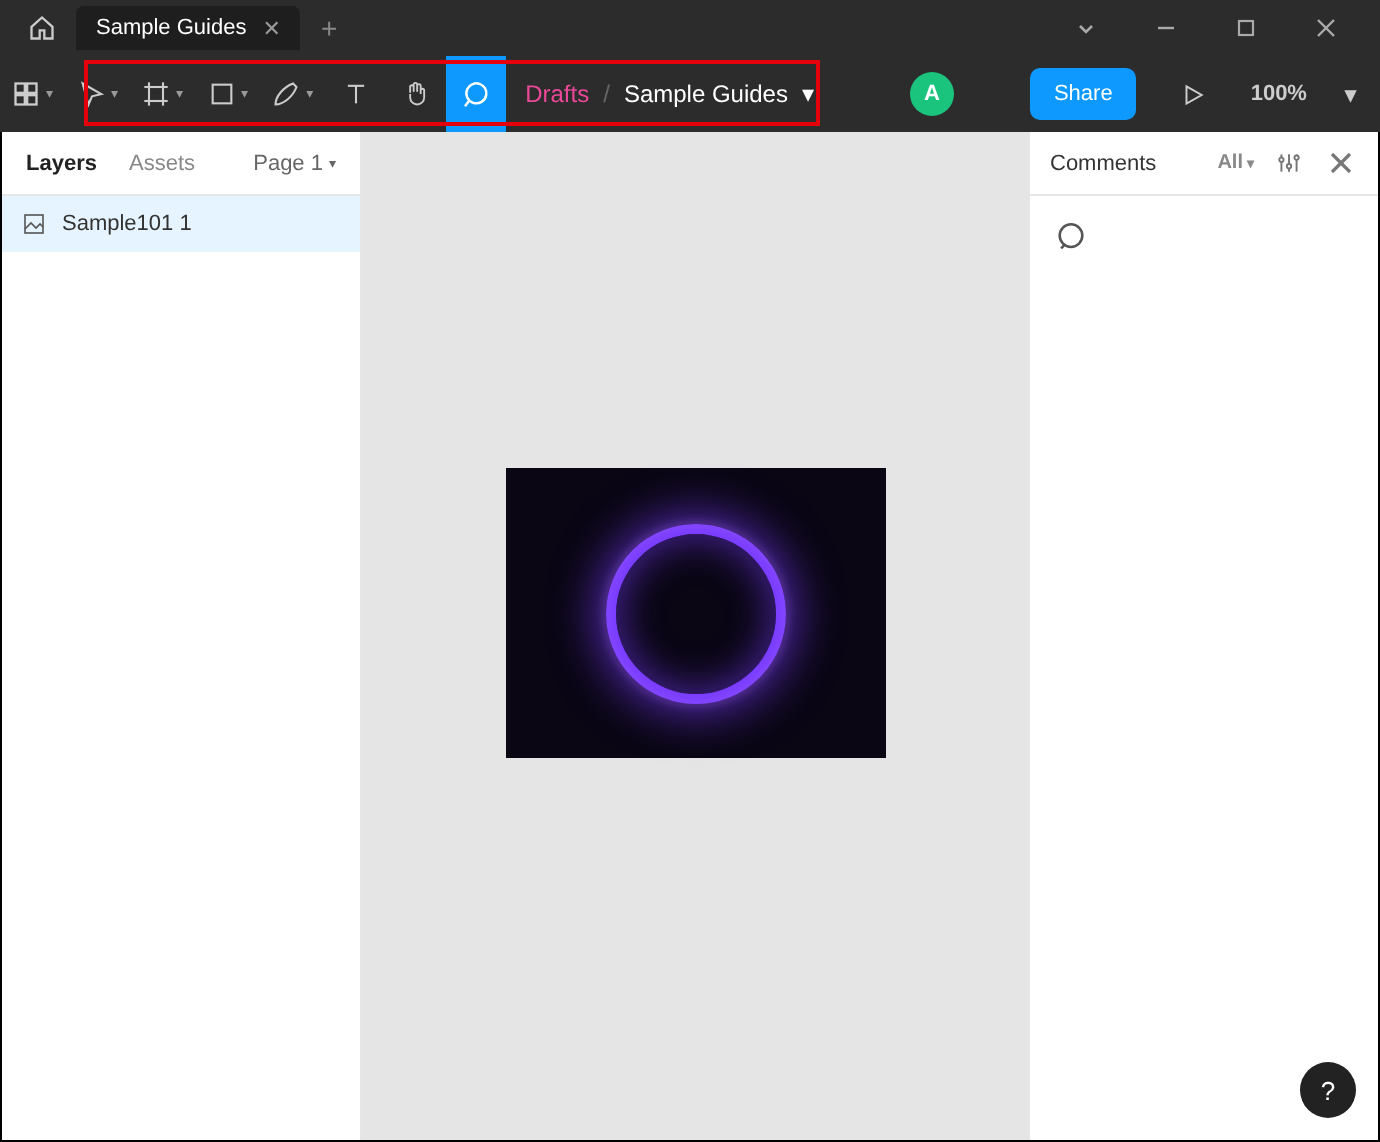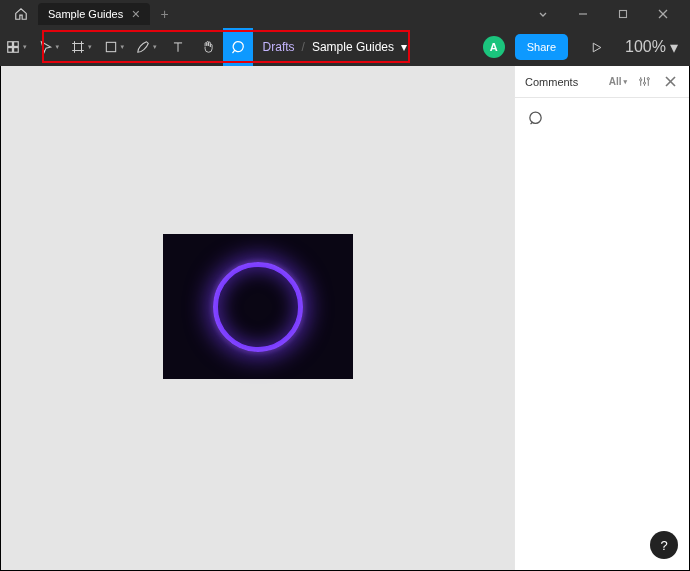--- a/index.html
+++ b/index.html
@@ -11,26 +11,26 @@
   .titlebar .addtab { color:#888; padding:0 10px; font-size:14px; }
   .titlebar .spacer { flex:1; }
   .winctrl { display:flex; gap:2px; }
   .winbtn { width:38px; height:28px; display:flex; align-items:center; justify-content:center; color:#aaa; }
   .toolbar { height: 38px; background: #2c2c2c; display: flex; align-items: center; color:#fff; position: relative; }
   .redbox { position:absolute; top:2px; left:42px; width:368px; height:33px; border:2px solid #e4010b; pointer-events:none; z-index:5; }
   .toolbtn { height:38px; min-width:30px; display:flex; align-items:center; justify-content:center; gap:3px; padding:0 6px; color:#ccc; }
   .toolbtn .chev { font-size:7px; color:#999; }
   .toolbtn.active { background:#0d99ff; color:#fff; }
   .crumbs { display:flex; align-items:center; gap:7px; padding:0 10px; font-size:12px; }
-  .crumbs .draft { color:#c4b5fd; }
+  .crumbs .draft { color:#ec4899; }
   .crumbs .sep { color:#666; }
   .toolbar .flex { flex:1; }
   .avatar { width:22px;height:22px; border-radius:50%; background:#1bc47d; color:#fff; display:flex;align-items:center;justify-content:center; font-size:11px; font-weight:600; margin-right:10px; }
-  .sharebtn { background:#0d99ff; color:#fff; border:none; border-radius:5px; height:26px; padding:0 12px; font-size:11px; font-weight:500; margin-right:12px; }
-  .zoom { color:#ccc; font-size:16px; padding:0 12px; display:flex; align-items:center; gap:4px; }
+  .sharebtn { background:#0d99ff; color:#fff; border:none; border-radius:5px; height:26px; padding:0 12px; font-size:11px; font-weight:500; margin-right:12px;margin-left:28px; }
+  .zoom { color:#ccc; font-size:11px; padding:0 12px; display:flex; align-items:center; gap:19px;font-weight:bold; }
   .playbtn { padding:0 10px; display:flex;align-items:center; }
   .main { display:flex; height: calc(571px - 28px - 38px); background:#000; border:1px solid #000; border-top:none;}
   .left { width:180px; background:#fff; border-right:1px solid #e6e6e6; }
   .left-head { height:32px; display:flex; align-items:center; padding:0 12px; border-bottom:1px solid #e6e6e6; gap:16px; font-size:11px; }
   .left-head .tabh { color:#888; }
   .left-head .tabh.active { color:#222; font-weight:600; }
   .left-head .page { margin-left:auto; color:#666; font-size:11px; display:flex;align-items:center;gap:3px;}
   .layer-row { height:28px; display:flex; align-items:center; gap:8px; padding:0 10px; background:#e5f4ff; color:#333; font-size:11px; }
   .canvas { flex:1; background:#e5e5e5; display:flex; align-items:flex-start; justify-content:center; padding-top:168px; }
   .image-frame { width:190px; height:145px; background:#0a0614; display:flex; align-items:center; justify-content:center; position:relative; }
@@ -154,20 +154,37 @@
         <polygon points="6,4 20,12 6,20"></polygon>
       </svg>
   </div>
   <div class="zoom">
     <span>100%</span>
     <span class="chev">▾</span>
   </div>
 </div>
 
 <div class="main">
+  <div class="left">
+    <div class="left-head">
+      <span class="tabh active">Layers</span>
+      <span class="tabh">Assets</span>
+      <span class="page">
+          <span>Page 1</span>
+          <span style="font-size:7px;">▾</span>
+        </span>
+    </div>
+    <div class="layer-row">
+      <svg width="12" height="12" viewBox="0 0 24 24" stroke="#555" stroke-width="1.6" fill="none">
+          <rect x="3" y="3" width="18" height="18"></rect>
+          <path d="M3 17 L9 11 L14 16 L18 12 L21 15"></path>
+        </svg>
+      <span>Sample101 1</span>
+    </div>
+  </div>
 
   <div class="canvas">
     <div class="image-frame">
       <div class="ring"></div>
     </div>
   </div>
 
   <div class="right">
     <div class="right-head">
       <span class="title">Comments</span>

